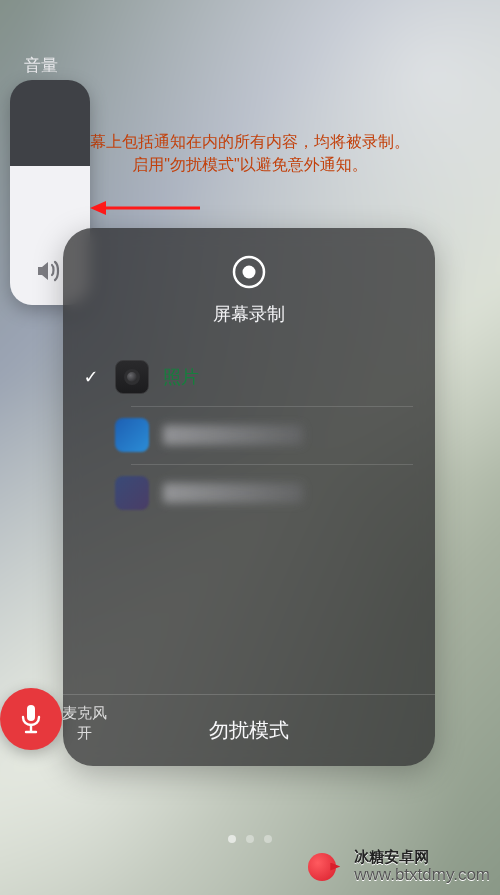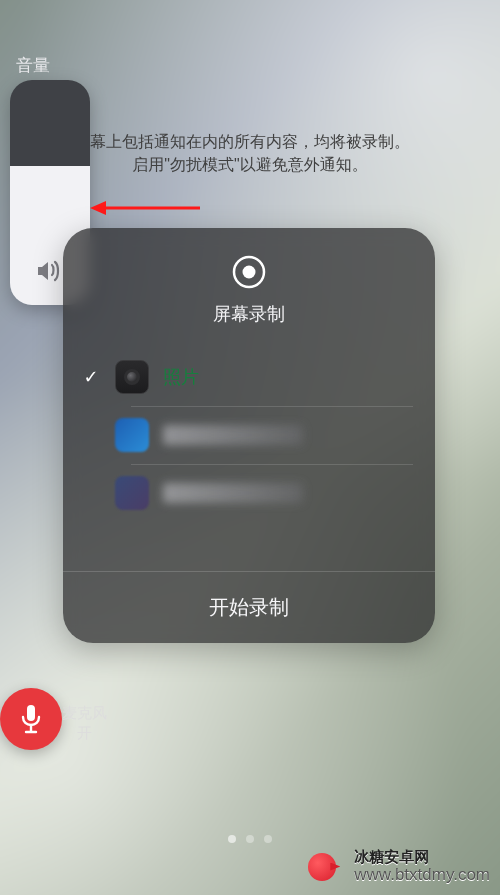--- a/index.html
+++ b/index.html
@@ -9,27 +9,27 @@
     position: absolute; inset: 0;
     background:
       radial-gradient(circle at 80% 15%, rgba(255,255,255,0.6), transparent 40%),
       radial-gradient(circle at 20% 80%, rgba(255,255,255,0.5), transparent 40%),
       linear-gradient(135deg, #7b8a7b 0%, #9aa3b3 30%, #cfd6c7 55%, #a8b2a1 70%, #7e8e7d 100%);
     filter: blur(10px);
     transform: scale(1.2);
   }
   .info-text {
     position: absolute; top: 130px; left: 0; right: 0;
-    color: #404040; font-size: 16px; line-height: 1.45; text-align: center;
+    color: #c2410c; font-size: 16px; line-height: 1.45; text-align: center;
   }
   .arrow {
     position: absolute; top: 198px; left: 90px; width: 110px; height: 20px; pointer-events: none;
   }
   .vol-label {
-    position: absolute; top: 54px; left: 16px;
+    position: absolute; top: 54px; left: 24px;
     color: #e9e9ec; font-size: 17px; font-weight: 400;
   }
   .vol-slider {
     position: absolute; top: 80px; left: 10px;
     width: 80px; height: 225px;
     border-radius: 22px; overflow: hidden;
     box-shadow: 0 6px 18px rgba(0,0,0,0.25);
   }
   .vol-slider .track-top {
     position: absolute; top: 0; left: 0; right: 0; height: 86px;
@@ -37,21 +37,21 @@
   }
   .vol-slider .track-fill {
     position: absolute; bottom: 0; left: 0; right: 0; top: 86px;
     background: #f2f2f5;
   }
   .vol-slider .speaker {
     position: absolute; bottom: 18px; left: 0; right: 0; text-align: center;
     color: #7c7c82;
   }
   .panel {
-    position: absolute; top: 228px; left: 63px; width: 372px; height: 415px;
+    position: absolute; top: 228px; left: 63px; width: 372px; height: 538px;
     background: rgba(40,40,42,0.72);
     border-radius: 30px;
     backdrop-filter: blur(8px);
     box-shadow: 0 8px 30px rgba(0,0,0,0.25);
     color: #fff;
     display: flex; flex-direction: column;
   }
   .panel-head {
     display: flex; flex-direction: column; align-items: center;
     padding: 26px 0 14px;
@@ -185,21 +185,21 @@
       <span class="blur-text"></span>
     </div>
     <div class="row">
       <span class="check"></span>
       <span class="app-icon blur-icon-b"></span>
       <span class="blur-text"></span>
     </div>
   </div>
 
   <div class="panel-footer">
-    <span>开始录制</span>
+    <span>勿扰模式</span>
   </div>
 </div>
 
 <div class="mic-wrap">
   <div class="mic-btn">
     <svg width="26" height="32" viewBox="0 0 26 32">
       <rect x="9" y="2" width="8" height="16" rx="4" fill="#fff"></rect>
       <path d="M5 14c0 5 3.6 8 8 8s8-3 8-8" stroke="#fff" stroke-width="2.4" fill="none" stroke-linecap="round"></path>
       <line x1="13" y1="22" x2="13" y2="28" stroke="#fff" stroke-width="2.4" stroke-linecap="round"></line>
       <line x1="8" y1="29" x2="18" y2="29" stroke="#fff" stroke-width="2.4" stroke-linecap="round"></line>

